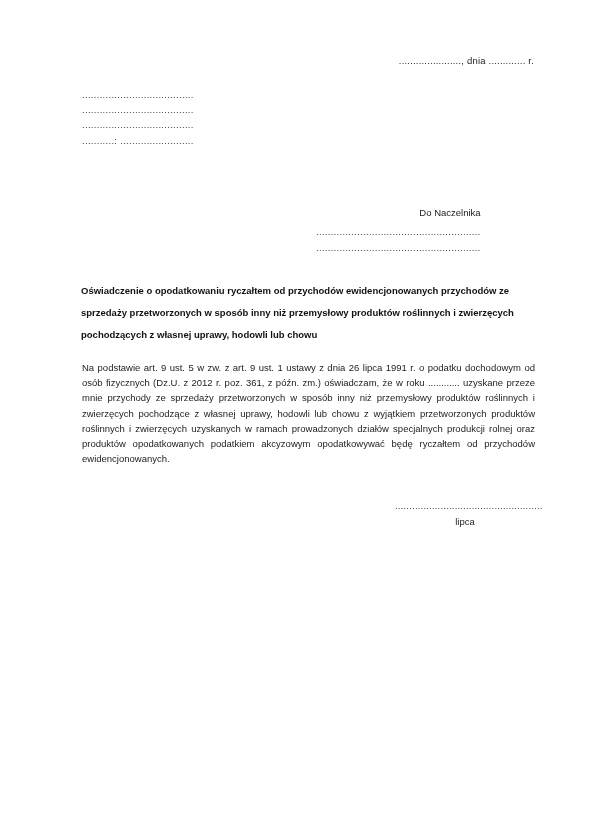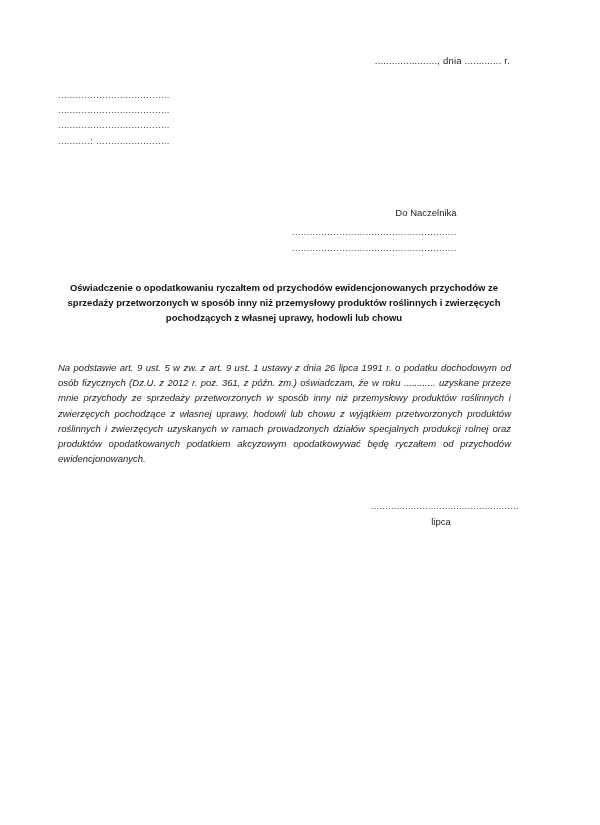--- a/index.html
+++ b/index.html
@@ -9,20 +9,21 @@
   }
   .page {
     position: relative;
     width: 568px;
     height: 825px;
     background: #ffffff;
     font-family: "Liberation Sans", sans-serif;
     color: #1c1c1c;
     font-size: 9.5px;
     overflow: hidden;
+    margin-left: 24px;
   }
   .date-line {
     position: absolute;
     top: 55px;
     right: 58px;
     text-align: right;
     white-space: nowrap;
     letter-spacing: 0.2px;
   }
   .sender-block {
@@ -50,34 +51,32 @@
     color: #3a3a3a;
   }
   .doc-title {
     position: absolute;
     left: 57px;
     right: 57px;
     top: 280px;
     margin: 0;
     font-size: 9.5px;
     font-weight: bold;
-    text-align: center;
-    line-height: 15px;
+    line-height: 22px;
     color: #111111;
   }
   .doc-body {
     position: absolute;
     left: 58px;
     right: 57px;
     top: 360px;
     margin: 0;
     text-align: justify;
     line-height: 15.2px;
     color: #1c1c1c;
-    font-style: italic;
   }
   .signature-block {
     position: absolute;
     right: 57px;
     top: 499px;
     width: 140px;
     text-align: center;
     line-height: 14px;
   }
   .signature-line {

